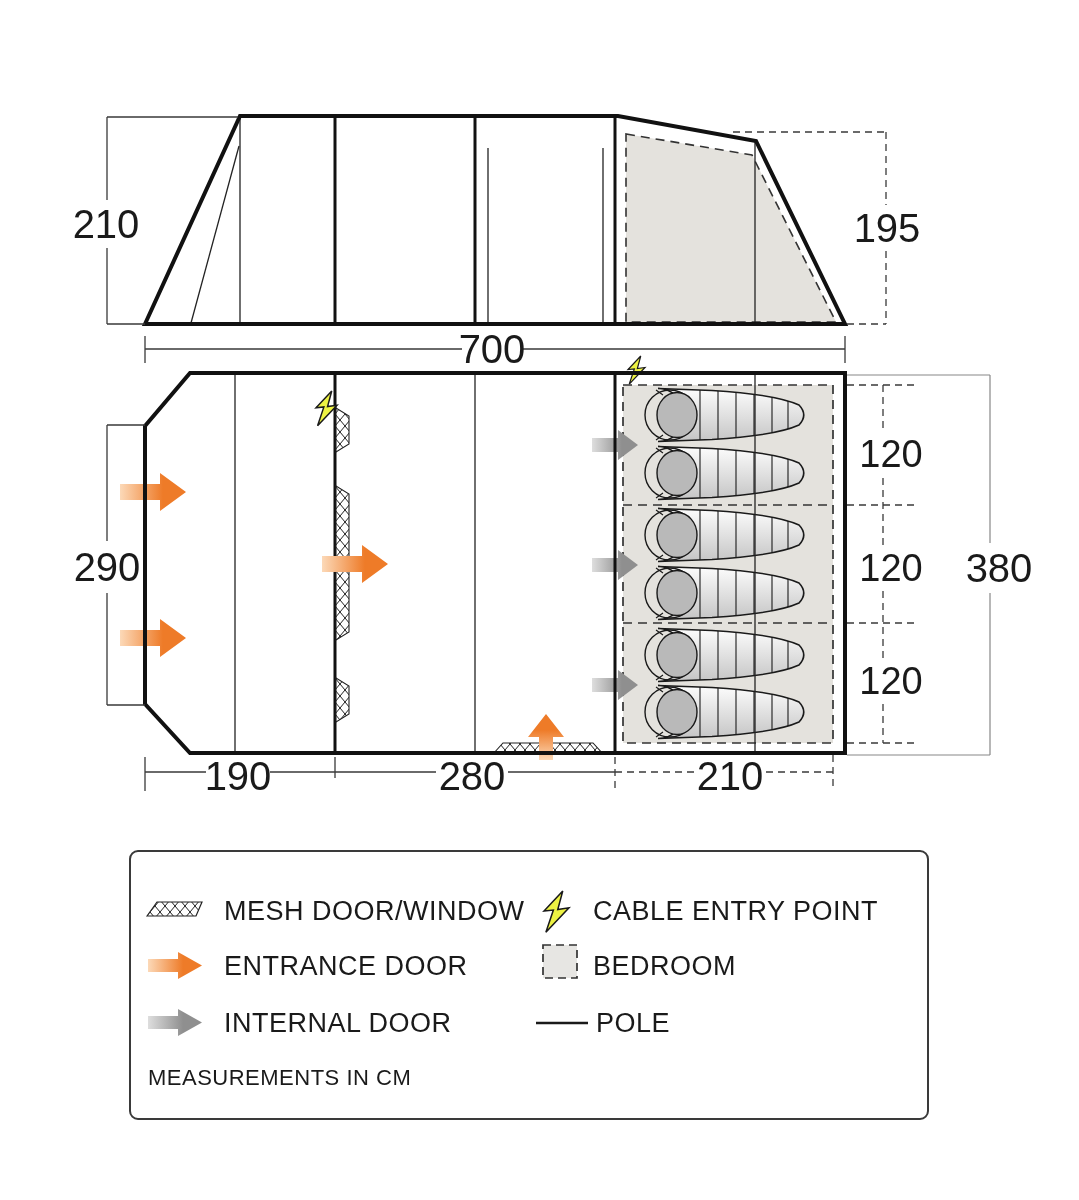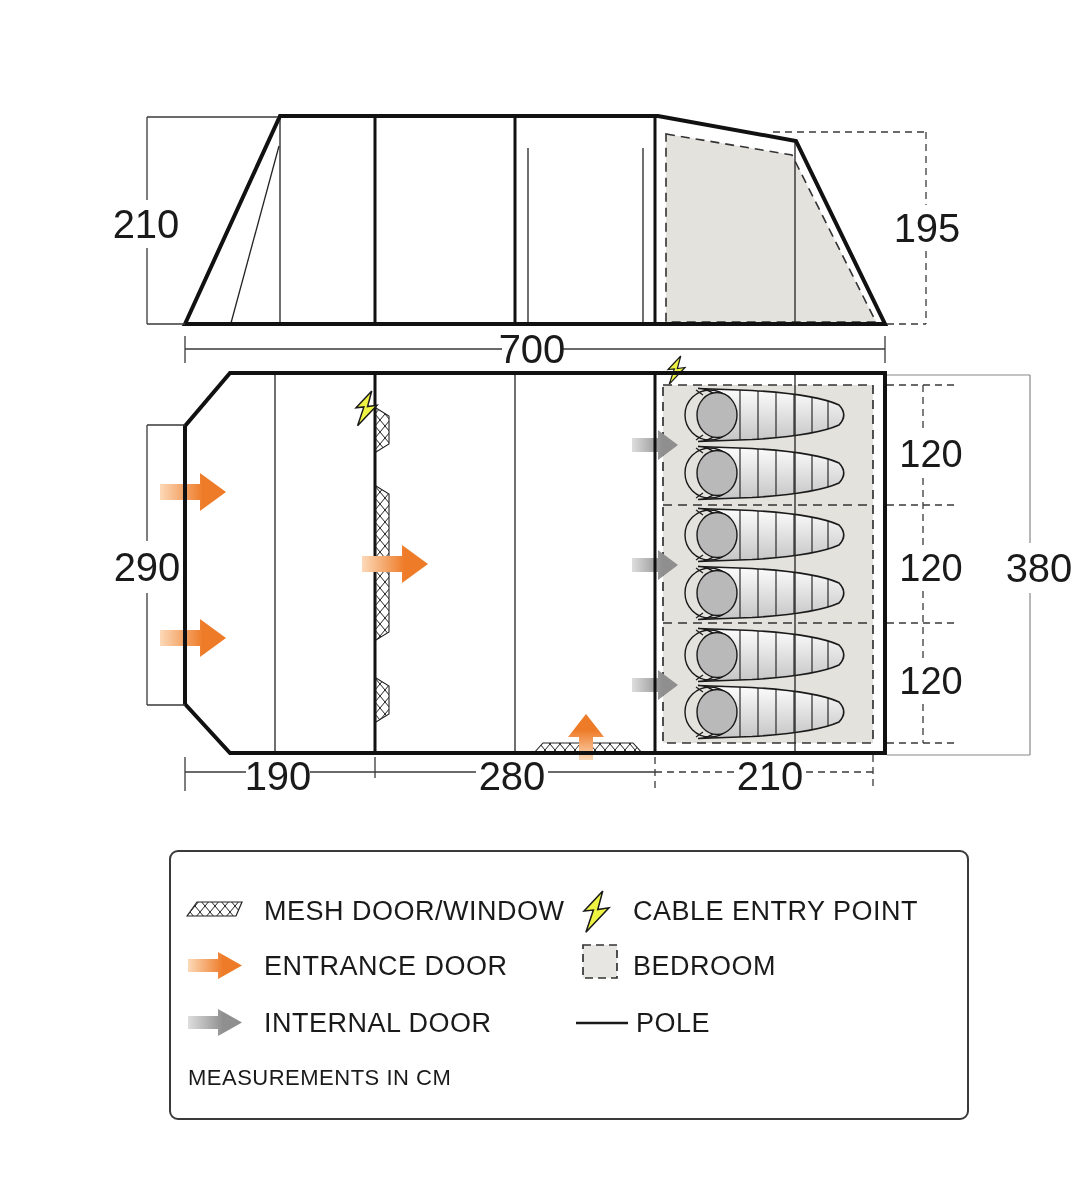--- a/index.html
+++ b/index.html
@@ -1,21 +1,20 @@
 <!DOCTYPE html>
 <html><head>
 <meta charset="utf-8">
 <style>
   html,body{margin:0;padding:0;background:#ffffff;}
   .page{
     position:relative;
     width:885px;height:1200px;
     background:#ffffff;
     font-family:"Liberation Sans", sans-serif;
-    margin-left:40px;
   }
   svg{display:block;}
   text{
     font-family:"Liberation Sans", sans-serif;
     fill:#1a1a1a;
   }
   .dim-num{font-size:40px;}
   .dim-num-sm{font-size:38px;}
   .legend-label{font-size:27px;letter-spacing:0.5px;}
   .footnote{font-size:22px;letter-spacing:0.5px;}

